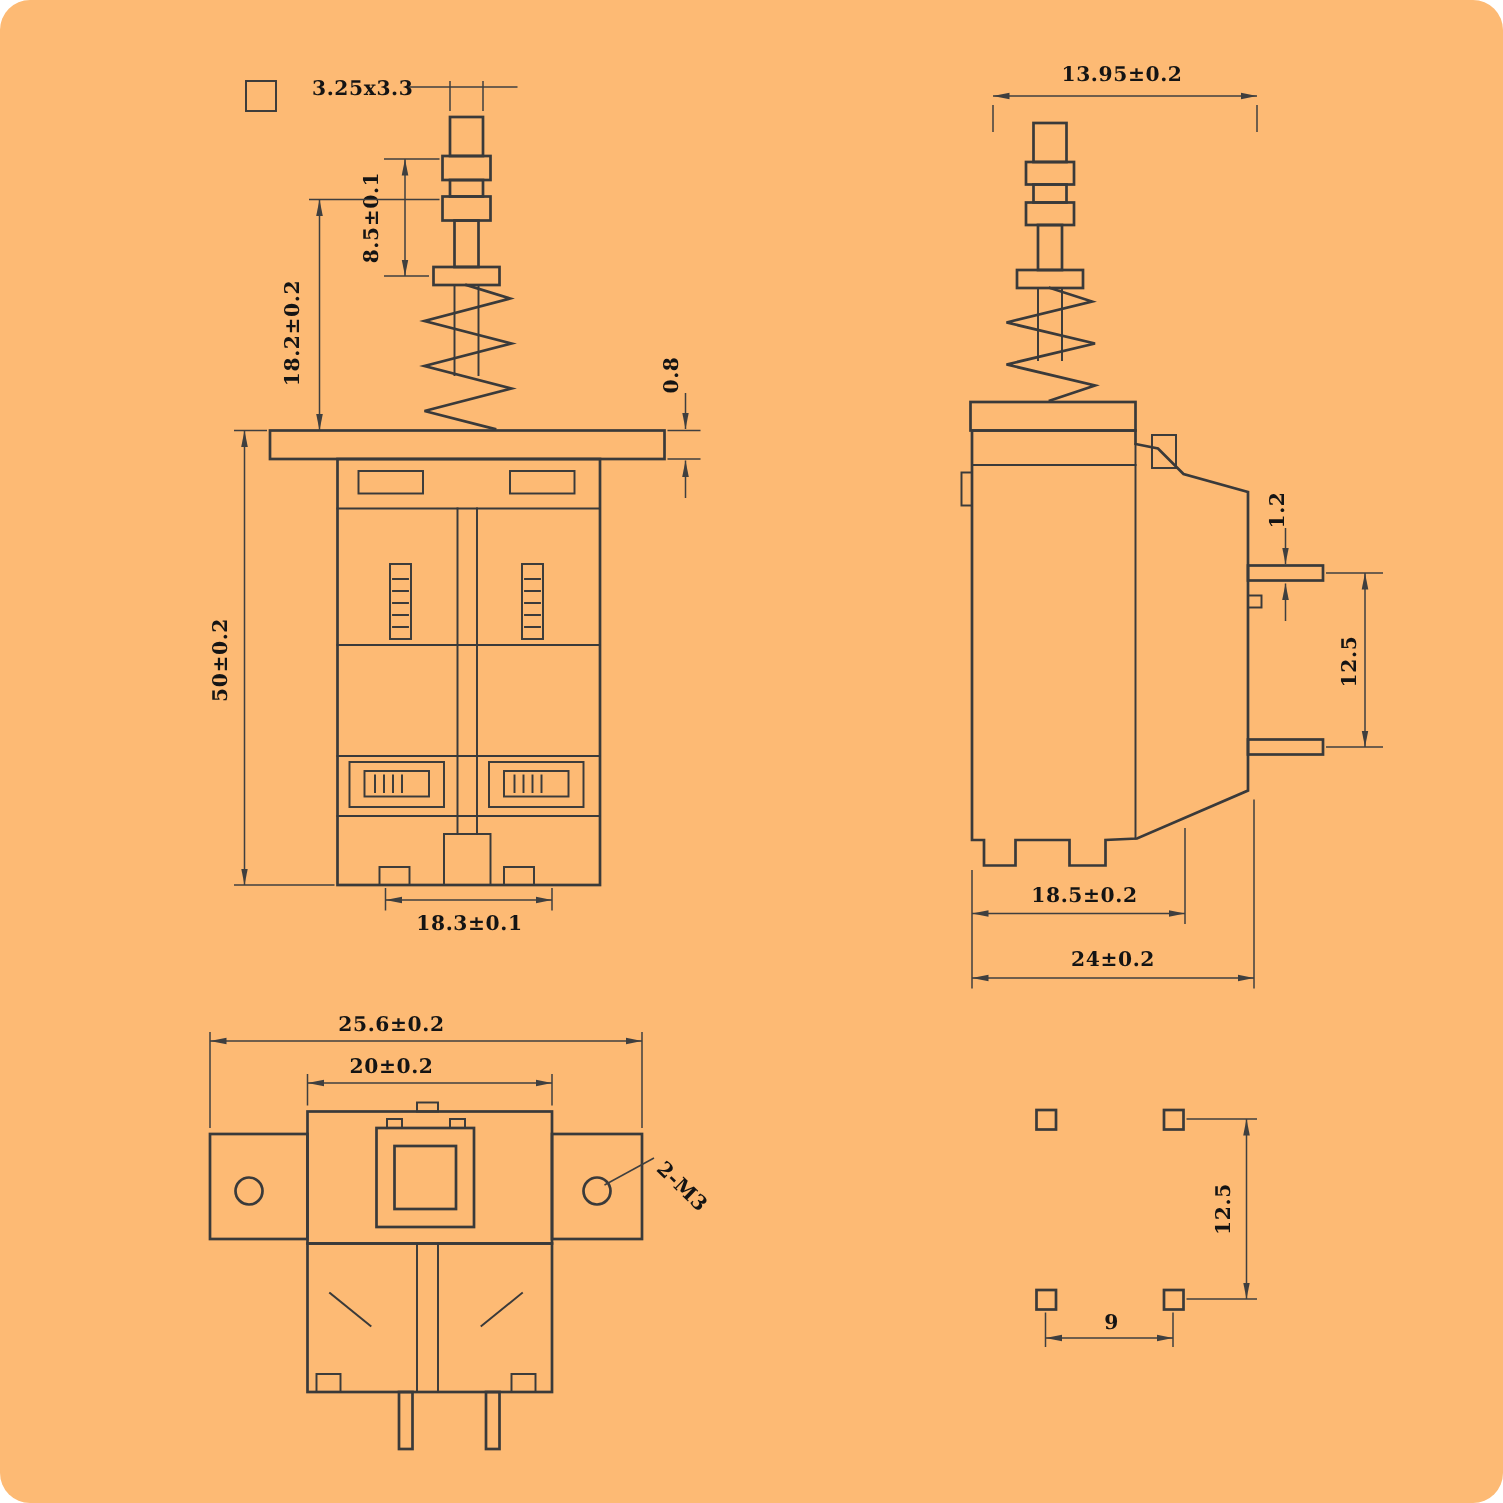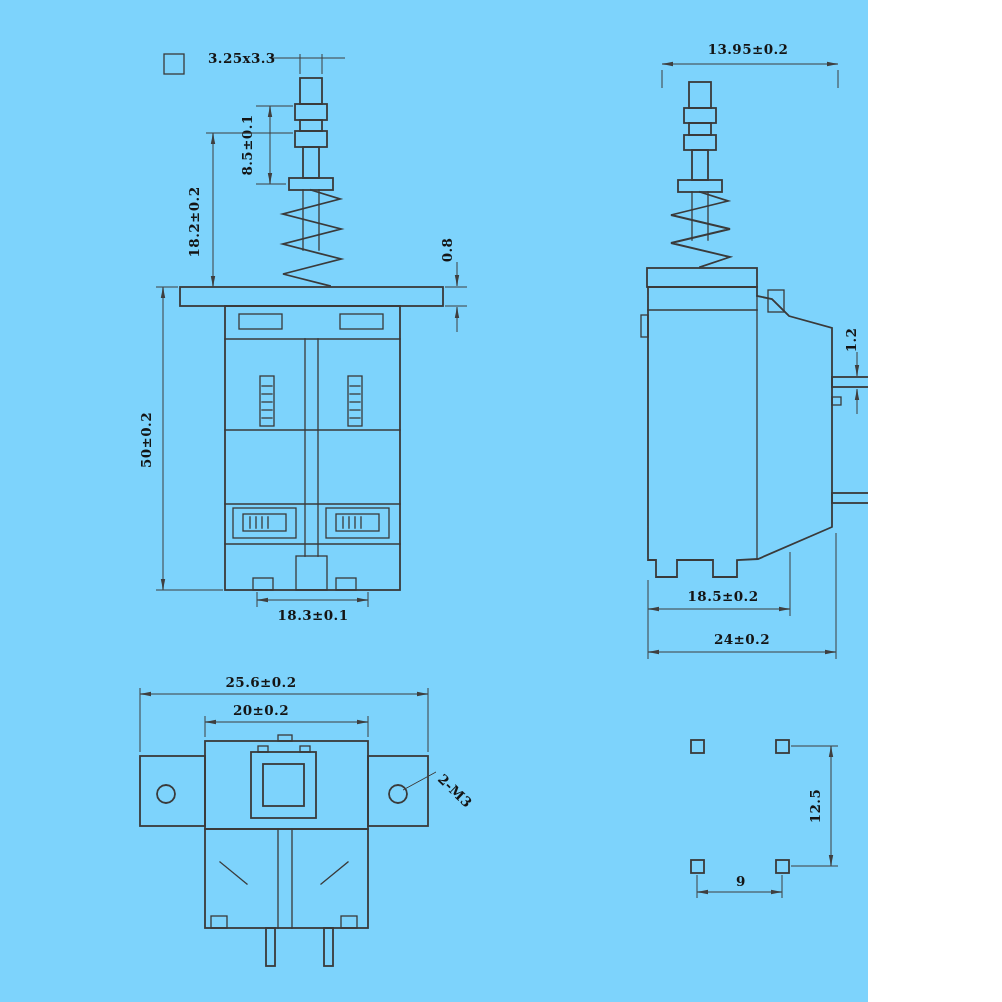--- a/index.html
+++ b/index.html
@@ -1,16 +1,16 @@
 <!DOCTYPE html>
 <html><head>
 <meta charset="utf-8">
 <style>
   html,body{margin:0;padding:0;background:#fff;}
-  .canvas{position:relative;width:868px;height:1002px;background:#7dd3fc;overflow:hidden;}
+  .canvas{position:relative;width:1002px;height:1002px;background:#fdba74;overflow:hidden;border-radius:20px;}
   svg{position:absolute;left:0;top:0;}
   .obj { stroke:#3a3a3a; stroke-width:1.8; fill:none; stroke-linejoin:miter; stroke-linecap:square;}
   .obj2{ stroke:#3a3a3a; stroke-width:1.3; fill:none; stroke-linecap:square;}
   .dim { stroke:#3f3f3f; stroke-width:1; fill:none; }
   .dimtext{ font-family:"DejaVu Serif", serif; font-weight:bold; font-size:13.5px; fill:#141414; letter-spacing:0.4px;}
 </style>
 </head>
 <body>
 
 <div class="canvas">

